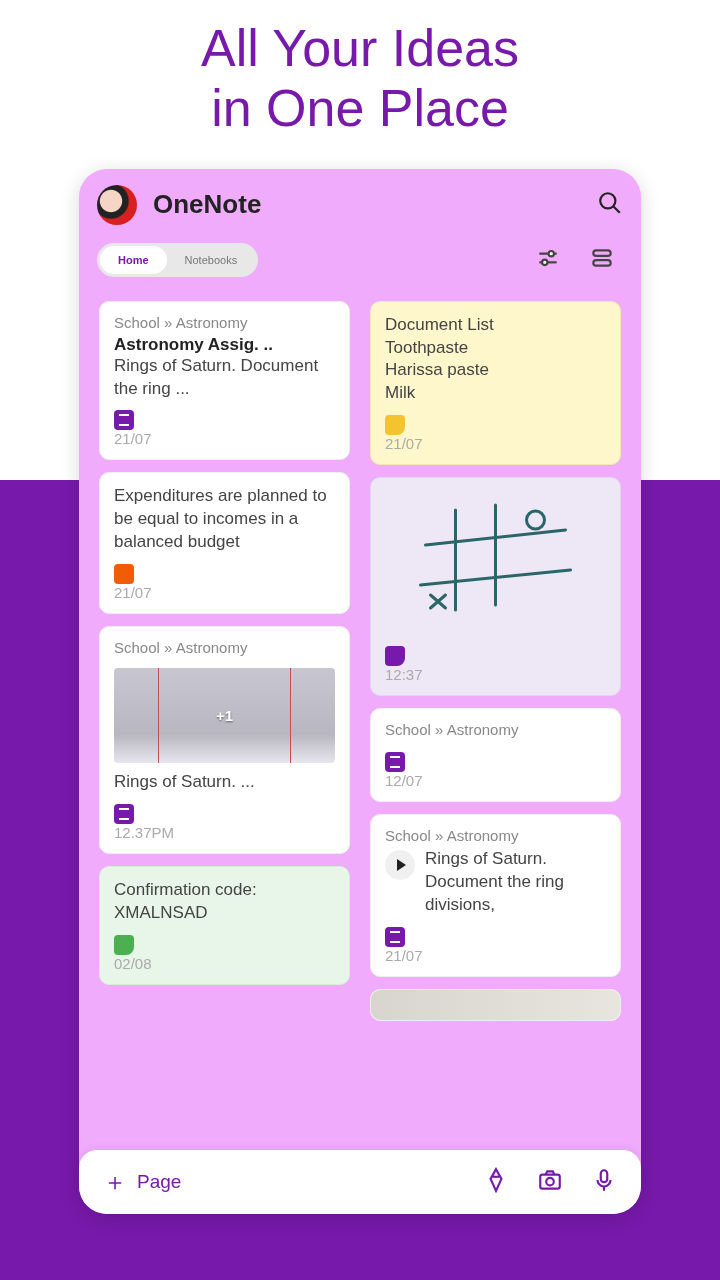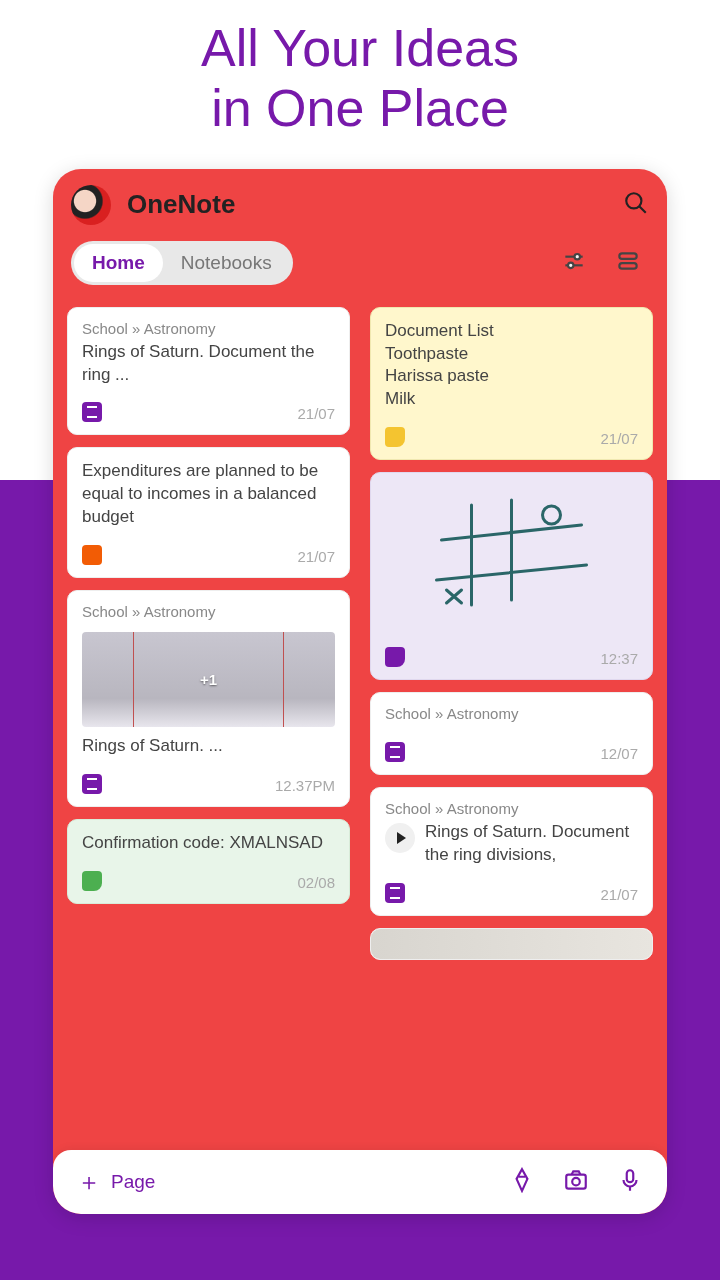--- a/index.html
+++ b/index.html
@@ -24,23 +24,23 @@
   position: relative;
   z-index: 1;
 }
 .hero h1 {
   font-size: 52px;
   font-weight: 400;
   color: #7719AA;
   line-height: 1.15;
 }
 .phone {
-  width: 614px;
+  width: 562px;
   margin: 10px auto 0;
-  background: #ef4444;
+  background: #f0abfc;
   border-radius: 28px;
   overflow: hidden;
   position: relative;
   z-index: 2;
   box-shadow: 0 4px 20px rgba(0,0,0,0.15);
   height: 1045px;
 }
 .topbar {
   display: flex;
   align-items: center;
@@ -67,33 +67,33 @@
 }
 .pill-group {
   display: flex;
   background: #e8e8e8;
   border-radius: 22px;
   padding: 3px;
 }
 .pill {
   padding: 8px 18px;
   border-radius: 20px;
-  font-size: 19px;
+  font-size: 11px;
   color: #777;
 }
 .pill.active {
   background: #fff;
   color: #7719AA;
   font-weight: 600;
 }
 .tab-spacer { flex: 1; }
 .ctrl-icon { padding: 4px 8px; }
 .ctrl-icon svg { width: 26px; height: 26px; stroke: #444; fill: none; stroke-width: 2; }
 .content {
-  padding: 8px 14px 70px;
+  padding: 8px 20px 70px;
   display: flex;
   gap: 20px;
   height: 920px;
   overflow: hidden;
 }
 .col { flex: 1; display: flex; flex-direction: column; gap: 12px; }
 .card {
   background: #fff;
   border-radius: 10px;
   border: 1px solid #eee;
@@ -102,23 +102,24 @@
   flex-direction: column;
 }
 .card.yellow { background: #FFF7CC; border-color: #f0e8b0; }
 .card.lav { background: #EDE7F6; border-color: #e0d8ee; }
 .card.green { background: #E8F5E9; border-color: #d8ecd9; }
 .breadcrumb { font-size: 15px; color: #888; margin-bottom: 4px; }
 .card-title { font-size: 17px; font-weight: 700; color: #222; }
 .card-body { font-size: 17px; color: #444; line-height: 1.35; }
 .card-footer {
   display: flex;
-  align-items: flex-end;
+  align-items: flex-start;
   justify-content: space-between;
-  margin-top: 16px;
+  margin-top: 10px;
+  flex-direction: column;
 }
 .date { font-size: 15px; color: #aaa; }
 .note-icon {
   width: 20px; height: 20px;
   border-radius: 4px;
   display: flex; align-items: center; justify-content: center;
 }
 .ni-purple { background: #7719AA; }
 .ni-yellow { background: #F4C430; border-bottom-right-radius: 8px; }
 .ni-orange { background: #F25C05; }
@@ -250,20 +251,21 @@
           <rect x="4" y="5" width="16" height="5" rx="2.5"></rect>
           <rect x="4" y="14" width="16" height="5" rx="2.5"></rect>
         </svg>
     </div>
   </div>
 
   <div class="content">
     <div class="col">
       <div class="card">
         <div class="breadcrumb">School » Astronomy</div>
+        <div class="card-title">Astronomy Assig. ..</div>
         <div class="card-body">Rings of Saturn. Document the ring ...</div>
         <div class="card-footer">
           <div class="note-icon ni-purple ni-lines"></div>
           <div class="date">21/07</div>
         </div>
       </div>
 
       <div class="card">
         <div class="card-body">Expenditures are planned to be equal to incomes in a balanced budget</div>
         <div class="card-footer">

